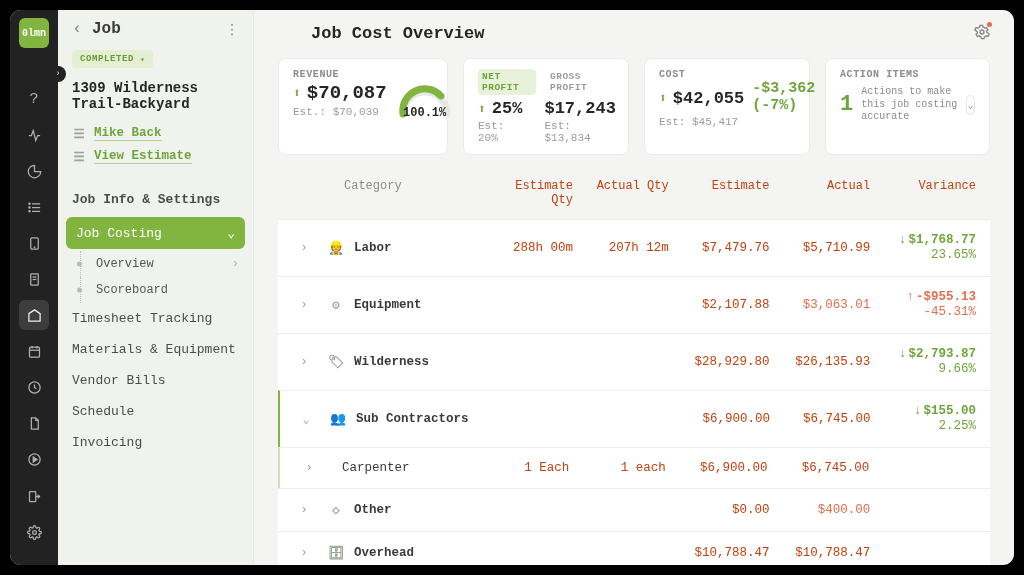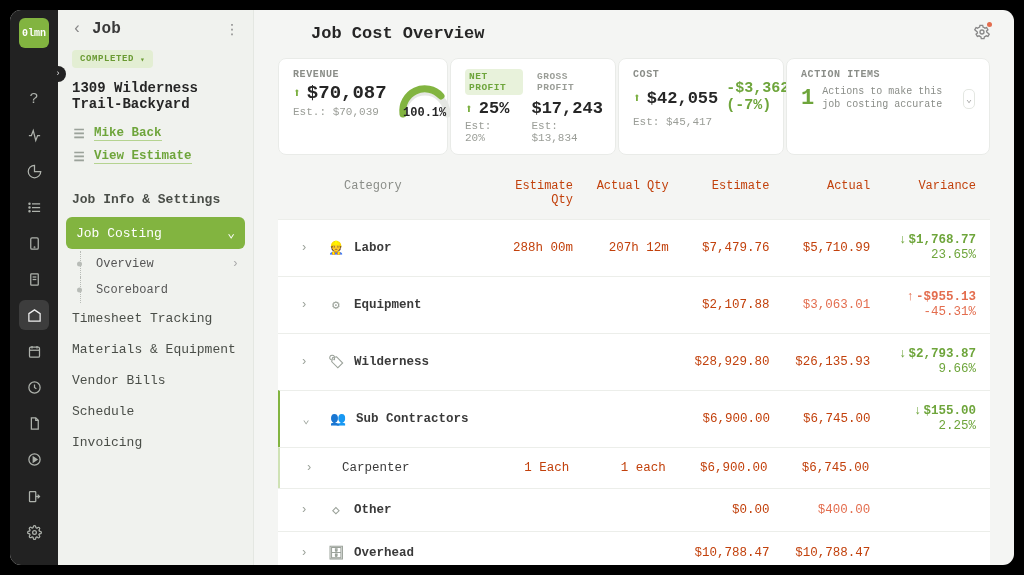--- a/index.html
+++ b/index.html
@@ -138,21 +138,21 @@
   }
   .main-header {
     display:flex;align-items:flex-start;justify-content:space-between;
     padding:4px 0 14px;
     margin-left:33px;
   }
   .main-header h1 {font-size:17px;font-weight:700;color:#262626;}
   .gear {color:#888;cursor:pointer;position:relative;}
   .gear .dot{position:absolute;top:-2px;right:-2px;width:5px;height:5px;border-radius:50%;background:#e36d4e;}
   .cards {
-    display:flex;gap:2px;margin-bottom:14px;align-items:stretch;
+    display:flex;gap:15px;margin-bottom:14px;align-items:stretch;
   }
   .card {
     background:#fff;border:1px solid #e9ebe8;border-radius:8px;padding:10px 14px;
   }
   .card-label {font-size:10px;letter-spacing:0.6px;font-weight:700;color:#8a8d88;}
   .card-value {font-size:19px;font-weight:700;color:#262626;display:flex;align-items:center;gap:6px;margin-top:2px;}
   .card-value .vi {color:#7aaf3f;font-size:13px;}
   .card-est {font-size:11px;color:#9a9d97;margin-top:2px;}
   .split {display:flex;gap:22px;}
   .tab-pair {display:flex;gap:10px;font-size:9.5px;letter-spacing:0.5px;font-weight:700;margin-bottom:2px;}

